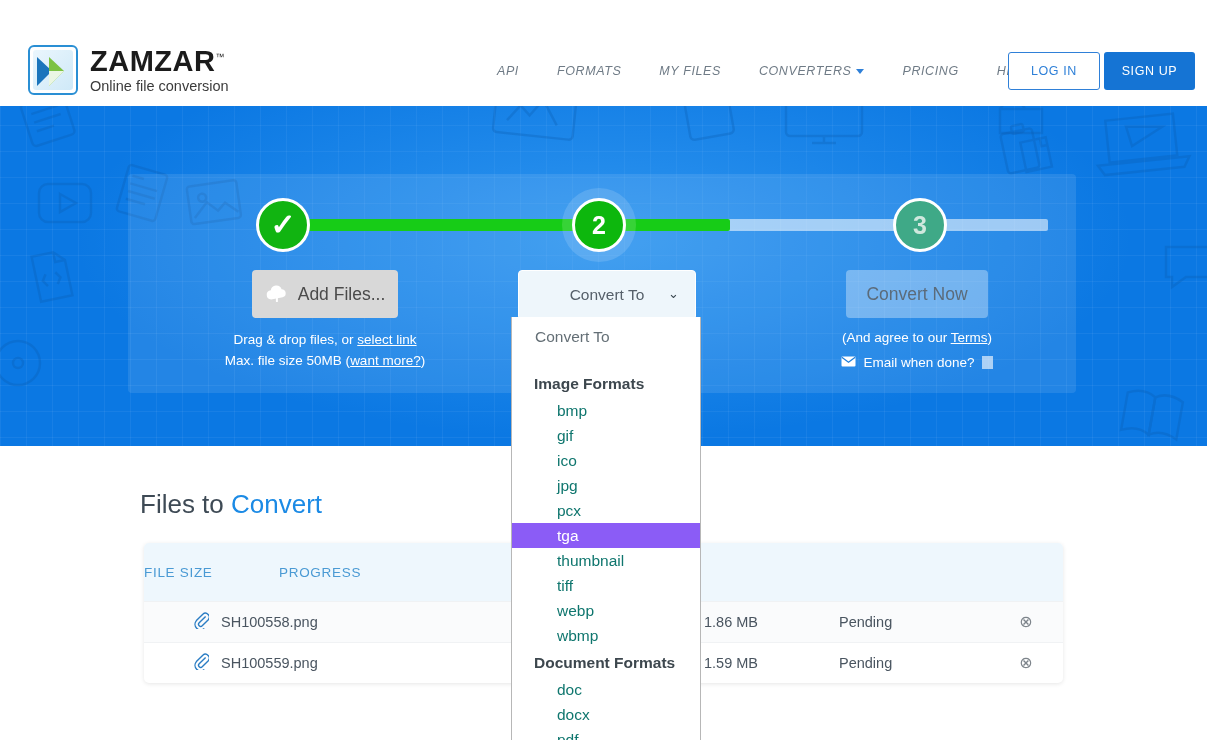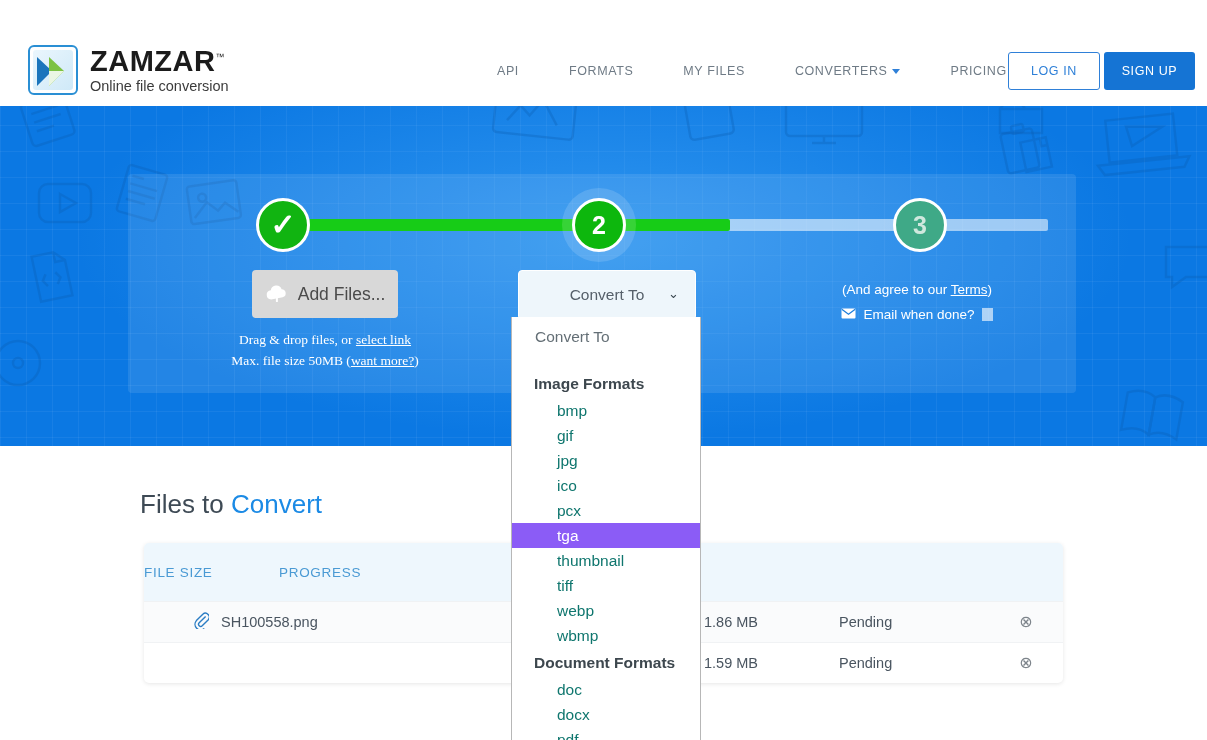--- a/index.html
+++ b/index.html
@@ -34,21 +34,21 @@
   }
   .logo-mark svg { position: absolute; left: 7px; top: 8px; }
   .logo-text { line-height: 1; }
   .logo-title {
     font-size: 29px; font-weight: bold; color: #1b1b1b;
     letter-spacing: .5px; position: relative; display: inline-block;
   }
   .logo-tm { font-size: 9px; vertical-align: super; font-weight: normal; }
   .logo-sub { font-size: 14.5px; color: #3b3b3b; margin-top: 3px; }
 
-  .nav { position: absolute; left: 480px; top: 0; height: 70px; display: flex; align-items: center; gap: 16px; }
+  .nav { position: absolute; left: 480px; top: 0; height: 70px; display: flex; align-items: center; gap: 4px; font-style: italic; }
   .nav a {
     font-size: 12.5px; color: #6f7b86; text-decoration: none;
     letter-spacing: .6px; padding: 0 17px; white-space: nowrap;
   }
   .caret-down {
     display: inline-block; width: 0; height: 0; margin-left: 5px;
     border-left: 4.5px solid transparent; border-right: 4.5px solid transparent;
     border-top: 5px solid #2f80d8; vertical-align: middle;
   }
   .btn-login {
@@ -113,21 +113,21 @@
   .col-2 { left: 334px; width: 290px; }
   .col-3 { left: 634px; width: 310px; }
 
   .btn-addfiles {
     width: 146px; height: 48px; margin: 0 auto;
     background: #d8d8d8; border: 0; border-radius: 4px;
     color: #4a4a4a; font-size: 17.5px;
     display: flex; align-items: center; justify-content: center; gap: 9px;
     cursor: pointer;
   }
-  .hint { color: #ffffff; font-size: 13.5px; margin-top: 12px; line-height: 1.55; font-family: Liberation Serif, serif; }
+  .hint { color: #ffffff; font-size: 13.5px; margin-top: 12px; line-height: 1.55; }
   .hint a { color: #ffffff; text-decoration: underline; }
 
   .select-box {
     position: relative; width: 178px; height: 50px; margin: 0 auto;
     background: #eef6fb; border: 1px solid #ffffff; border-radius: 4px;
     color: #56606a; font-size: 15.5px;
     display: flex; align-items: center; justify-content: center;
     cursor: pointer;
   }
   .select-box .sel-caret {
@@ -376,20 +376,23 @@
       </div>
 
       <div class="col col-2">
         <div class="select-box">
           <span>Convert To</span>
           <span class="sel-caret">⌄</span>
         </div>
       </div>
 
       <div class="col col-3">
+        <div class="btn-convert">
+          <span>Convert Now</span>
+        </div>
         <div class="terms">
           <span>(And agree to our </span><a href="#">Terms</a><span>)</span>
         </div>
         <div class="emailrow">
           <span>
             <svg width="15" height="11" viewBox="0 0 15 11">
               <rect x="0.5" y="0.5" width="14" height="10" rx="1" fill="#ffffff"></rect>
               <path d="M0.8 1.2l6.7 5 6.7-5" stroke="#1f7fdc" stroke-width="1.3" fill="none"></path>
             </svg>
           </span>
@@ -422,38 +425,46 @@
           <span>SH100558.png</span>
         </div>
         <div class="c-size">1.86 MB</div>
         <div class="c-prog">Pending</div>
         <div class="c-act">
           <span class="xbtn">⊗</span>
         </div>
       </div>
 
       <div class="trow">
+        <div class="c-name">
+          <span class="clip">
+            <svg width="15" height="17" viewBox="0 0 15 17" fill="none" stroke="#2b7dc4" stroke-width="1.4">
+              <path d="M11.6 4.4L5.2 10.8a2.1 2.1 0 0 0 3 3l6.1-6.1a3.9 3.9 0 0 0-5.5-5.5L2.4 8.6a5.6 5.6 0 0 0 7.9 7.9"></path>
+            </svg>
+          </span>
+          <span>SH100559.png</span>
+        </div>
         <div class="c-size">1.59 MB</div>
         <div class="c-prog">Pending</div>
         <div class="c-act">
           <span class="xbtn">⊗</span>
         </div>
       </div>
     </div>
 
   </div>
 
   <div class="dropdown">
     <div class="dd-item placeholder">Convert To</div>
     <div class="dd-spacer"></div>
     <div class="dd-group">Image Formats</div>
     <div class="dd-item">bmp</div>
     <div class="dd-item">gif</div>
+    <div class="dd-item">ico</div>
     <div class="dd-item">jpg</div>
-    <div class="dd-item">ico</div>
     <div class="dd-item">pcx</div>
     <div class="dd-item selected">tga</div>
     <div class="dd-item">thumbnail</div>
     <div class="dd-item">tiff</div>
     <div class="dd-item">webp</div>
     <div class="dd-item">wbmp</div>
     <div class="dd-group">Document Formats</div>
     <div class="dd-item">doc</div>
     <div class="dd-item">docx</div>
     <div class="dd-item">pdf</div>

